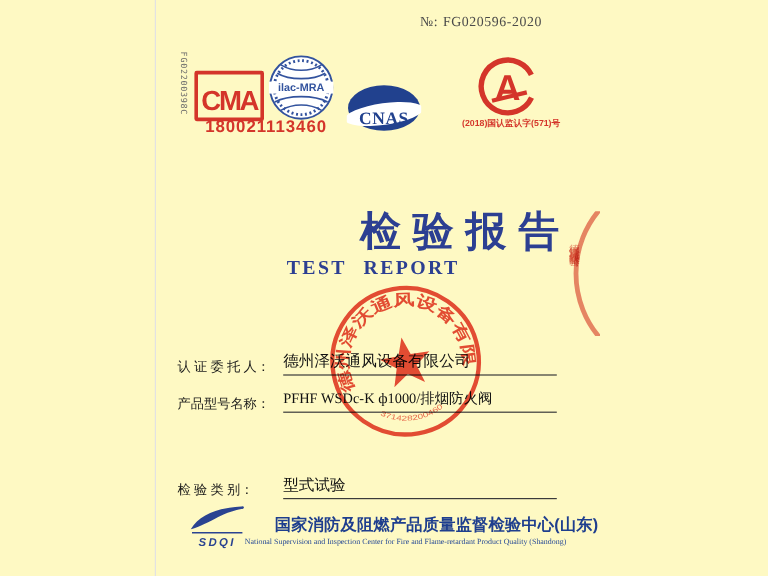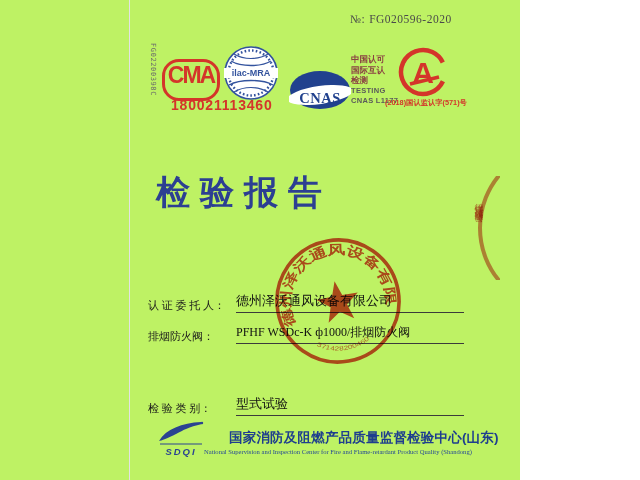--- a/index.html
+++ b/index.html
@@ -1,45 +1,45 @@
 <!DOCTYPE html>
 <html><head>
 <meta charset="utf-8">
 <style>
   html,body{margin:0;padding:0;background:#ffffff;}
-  #stage{position:relative;width:520px;height:480px;background:#bef264;overflow:hidden;
+  #stage{position:relative;width:640px;height:480px;background:#fef9c3;overflow:hidden;
          font-family:"Liberation Serif","DejaVu Serif",serif;text-decoration:underline;}
   .abs{position:absolute;}
   .noint{cursor:default;}
 
   #page-edge{left:129px;top:0;width:1px;height:480px;background:#e2e2e2;}
 
   #side-code{left:157px;top:43px;transform:rotate(90deg);transform-origin:0 0;
              font-family:"DejaVu Sans Mono",monospace;font-size:7px;color:#6b6b6b;letter-spacing:.6px;white-space:nowrap;}
 
   #report-no{left:350px;top:13px;font-size:11.5px;color:#4a4a4a;letter-spacing:.5px;}
   #report-no .num{margin-left:4px;}
 
   
-  #cma-frame{left:162px;top:59px;width:52px;height:36px;border:3px solid #d4352a;border-radius:17px;
-             display:flex;align-items:flex-start;justify-content:center;}
+  #cma-frame{left:162px;top:59px;width:52px;height:36px;border:3px solid #d4352a;border-radius:2px;
+             display:flex;align-items:flex-end;justify-content:center;}
   #cma-letters{font-family:"Liberation Sans",sans-serif;font-weight:bold;font-size:23px;color:#d4352a;letter-spacing:-2px;}
   #cma-number{left:171px;top:97px;width:66px;font-family:"Liberation Sans",sans-serif;
               font-weight:bold;font-size:14px;color:#d4352a;letter-spacing:.8px;white-space:nowrap;}
 
   
   #cnas-text{left:351px;top:54px;line-height:10.5px;font-family:"Liberation Sans",sans-serif;}
   #cnas-text .cn{font-size:8.5px;color:#8a4242;font-weight:bold;}
   #cnas-text .en{font-size:7.5px;color:#5a5a5a;font-weight:bold;letter-spacing:.3px;}
 
   #cal-caption{left:385px;top:98px;font-size:7.3px;color:#d4352a;font-weight:bold;white-space:nowrap;
                font-family:"Liberation Sans",sans-serif;text-align:center;}
 
   
-  #title-cn{left:146px;top:170px;width:330px;text-align:left;
+  #title-cn{left:146px;top:170px;width:330px;text-align:right;
             font-family:"Liberation Sans","DejaVu Sans",sans-serif;
             font-size:34px;font-weight:bold;color:#2c3f92;letter-spacing:10px;padding-left:10px;box-sizing:border-box;}
   #title-en{left:146px;top:213px;width:330px;text-align:center;
             font-size:16.5px;font-weight:bold;color:#2c3f92;letter-spacing:2px;word-spacing:8px;}
 
   
   .field{left:148px;width:322px;white-space:nowrap;}
   .f-label{display:inline-block;width:88px;font-size:11px;color:#1a1a1a;vertical-align:bottom;}
   .f-line{display:inline-block;width:228px;border-bottom:1.5px solid #3b3b3b;padding-bottom:2px;
           font-size:13px;color:#111;vertical-align:bottom;}
@@ -87,42 +87,36 @@
     <rect x="0" y="24" width="54" height="10" fill="#ffffff"></rect>
     <text x="27" y="32" text-anchor="middle" font-family="Liberation Sans, sans-serif" font-weight="bold" font-size="9" fill="#33539e">ilac-MRA</text>
   </svg>
 
   <svg class="abs" style="left:289px;top:70px" width="62" height="42" viewBox="0 0 62 42">
     <ellipse cx="31" cy="20" rx="30" ry="19" fill="#21418e"></ellipse>
     <ellipse cx="31" cy="25" rx="33" ry="9" fill="#ffffff" transform="rotate(-8 31 25)"></ellipse>
     <text x="31" y="33" text-anchor="middle" font-family="Liberation Serif, serif" font-weight="bold" font-size="14.5" fill="#21418e" letter-spacing="0.5">CNAS</text>
   </svg>
 
-  <div id="cnas-text" class="abs">
-    <div class="cn">中国认可</div>
-    <div class="cn">国际互认</div>
-    <div class="cn">检测</div>
-    <div class="en">TESTING</div>
-    <div class="en">CNAS L1177</div>
-  </div>
 
   <svg class="abs" style="left:396px;top:46px" width="54" height="54" viewBox="0 0 54 54">
     <circle cx="27" cy="26" r="22" fill="none" stroke="#d4352a" stroke-width="4.5" stroke-dasharray="118 20" transform="rotate(25 27 26)"></circle>
     <text x="27" y="37" text-anchor="middle" font-family="Liberation Sans, sans-serif" font-weight="bold" font-size="30" fill="#d4352a">A</text>
     <path d="M14,38 L43,31" stroke="#d4352a" stroke-width="3.5" fill="none"></path>
   </svg>
   <div id="cal-caption" class="abs">(2018)国认监认字(571)号</div>
 
   <div id="title-cn" class="abs noint">检验报告</div>
+  <div id="title-en" class="abs noint">TEST REPORT</div>
 
   <div id="field-1" class="abs field">
     <span class="f-label">认 证 委 托 人：</span><span class="f-line">德州泽沃通风设备有限公司</span>
   </div>
   <div id="field-2" class="abs field">
-    <span class="f-label">排烟防火阀：</span><span class="f-line">PFHF WSDc-K ф1000/排烟防火阀</span>
+    <span class="f-label">产品型号名称：</span><span class="f-line">PFHF WSDc-K ф1000/排烟防火阀</span>
   </div>
   <div id="field-3" class="abs field">
     <span class="f-label">检 验 类 别：</span><span class="f-line">型式试验</span>
   </div>
 
   <svg id="company-stamp" class="abs" viewBox="0 0 136 136">
     <defs>
       <path id="arcT" d="M 23,86 A 48,48 0 1 1 113,86"></path>
       <path id="arcB" d="M 36,106 A 50,50 0 0 0 100,106"></path>
     </defs>

